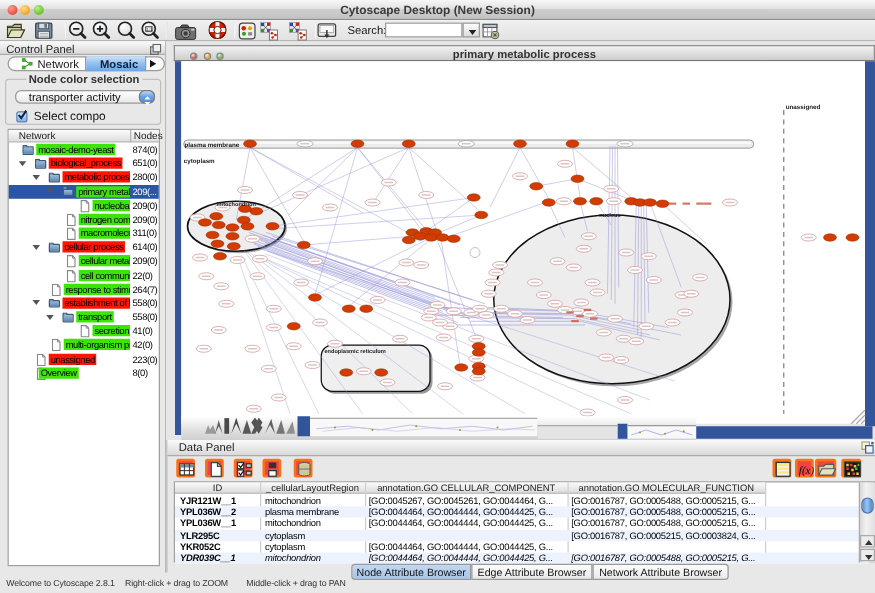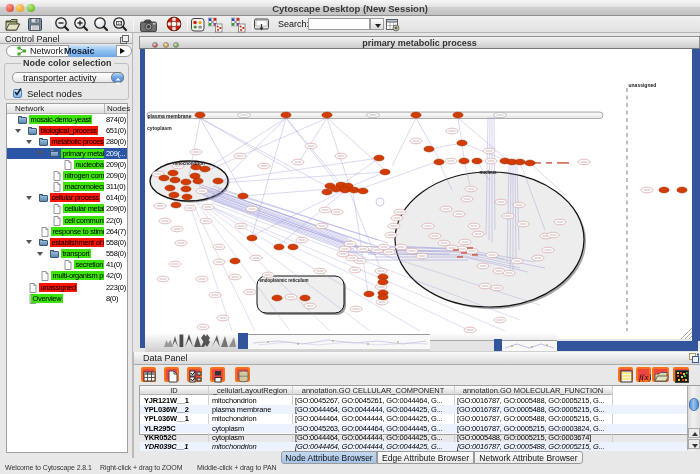--- a/index.html
+++ b/index.html
@@ -54,21 +54,21 @@
 #wtitle span { position:absolute; width:100%; text-align:center; top:1px; font-size:9px; font-weight:bold; color:#333;}
 #blue-l { left:140px; top:49px; width:5px; height:299px; background:#34549c;}
 #blue-r { left:692px; top:49px; width:8px; height:292px; background:#34549c;}
 #canvas { left:145px; top:49px; width:547px; height:290px; background:#ffffff; }
 
 #dpanel { left:133px; top:352px; width:567px; height:106px; background:#e8e8e8; border-left:1px solid #b9b9b9;}
 #dpanel-head { left:0; top:0; width:567px; height:13px;
   background:linear-gradient(#fafafa,#d9d9d9); border-bottom:1px solid #ababab;}
 #dpanel-head span { position:absolute; left:9px; top:1px; font-size:9px; color:#222;}
 .dbtn { position:absolute; border:2px solid #f97316; background:#ef4444; width:15px; height:15px; border-radius:2px;}
-#dtable { left:5px; top:33px; width:561px; height:50px; background:#fff; border:1px solid #9f9f9f;}
+#dtable { left:5px; top:33px; width:561px; height:65px; background:#fff; border:1px solid #9f9f9f;}
 #dthead { position:absolute; left:0; top:0; width:472px; height:9px;
   background:linear-gradient(#fbfbfb,#dcdcdc); border-bottom:1px solid #b0b0b0;}
 #dthead div { position:absolute; top:0px; font-size:7.5px; color:#222; text-align:center;}
 .drow { position:absolute; left:0; width:555px; height:9.2px; font-size:7.5px; letter-spacing:-0.2px; white-space:nowrap;}
 .drow.alt { background:#edf3fe; }
 .dcell { position:absolute; top:0px; overflow:hidden; }
 .colsep { position:absolute; top:0; width:1px; height:64px; background:#d0d0d0;}
 .btab { position:absolute; top:0; height:13px; border:1px solid #9a9a9a; background:linear-gradient(#fdfdfd,#e9e9e9);
   font-size:8.5px; color:#111; text-align:center; padding-top:1px;}
 .stxt { position:absolute; top:5px; font-size:7px; letter-spacing:-0.1px; color:#333; }
@@ -217,37 +217,37 @@
 <div class="abs" id="tabbar" style="top:45px;"></div>
 <svg class="abs" style="left:17px; top:46px;" width="10" height="10" viewBox="0 0 10 10" xmlns="http://www.w3.org/2000/svg">
     <line x1="2" y1="2" x2="7" y2="5" stroke="#2a7a1a" stroke-width="0.8"></line>
     <line x1="2" y1="8" x2="7" y2="5" stroke="#2a7a1a" stroke-width="0.8"></line>
     <rect x="0.5" y="0.5" width="3" height="3" fill="#3fae2a"></rect>
     <rect x="0.5" y="6.5" width="3" height="3" fill="#3fae2a"></rect>
     <rect x="6" y="3.5" width="3" height="3" fill="#3fae2a"></rect>
   </svg>
 <div class="abs tabtxt" style="left:30px; top:46px; font-weight:normal;">Network</div>
 <div class="abs" id="tab-mosaic" style="left:68px; top:45px; position:absolute;"></div>
-<div class="abs tabtxt" style="left:64px; top:46px; color:#10203a;">Mosaic</div>
+<div class="abs tabtxt" style="left:80px; top:46px; color:#10203a;">Mosaic</div>
 <div class="abs" style="left:120px; top:48px; width:0; height:0; border-top:3.5px solid transparent; border-bottom:3.5px solid transparent; border-left:5px solid #111;"></div>
 <div class="abs" id="groupbox" style="top:63px;"></div>
 <div class="abs" id="grouplab" style="top:58px;margin-left:12px;">Node color selection</div>
 <div class="abs" id="combo" style="top:72px;">
     <span>transporter activity</span>
     <div class="btn"><svg width="13" height="11" xmlns="http://www.w3.org/2000/svg">
         <path d="M6 2 L8.5 4.5 L3.5 4.5 Z" fill="#fff"></path>
         <path d="M6 9 L8.5 6.5 L3.5 6.5 Z" fill="#fff"></path>
       </svg></div>
   </div>
 <div class="abs" id="checkbox" style="top:89px;">
     <svg width="9" height="9" style="position:absolute;left:-1px;top:-3px;" xmlns="http://www.w3.org/2000/svg">
       <path d="M2 5 L4 7.5 L8 1.5" stroke="#123" stroke-width="1.6" fill="none"></path>
     </svg>
   </div>
-<div class="abs" id="checklab" style="top:88px;">Select nodes</div>
+<div class="abs" id="checklab" style="top:88px;">Select compo</div>
 <div class="abs" id="treebox" style="top:103px;">
 <div id="treehead">
       <span style="left:8px;">Network</span>
       <span style="left:100px;">Nodes</span>
     </div>
 <div style="position:absolute; left:97px; top:0; width:1px; height:10px; background:#b5b5b5;"></div>
 <div class="trow" style="top:10.5px;">
 <div style="position:absolute; left:11px; top:2.5px; width:9px; height:6.5px; background:linear-gradient(#9dbcd8,#5d87b0); border:1px solid #3c5a78; border-radius:1px;"></div>
       <div style="position:absolute; left:11px; top:1.2px; width:4px; height:2px; background:#7aa0c4; border:1px solid #3c5a78; border-bottom:none; border-radius:1px 1px 0 0;"></div>
 <div class="lab gr" style="left:22px; max-width:75px;">mosaic-demo-yeast</div>
@@ -883,28 +883,26 @@
       </div>
 <div class="drow" style="top:28.4px;">
         <div class="dcell" style="left:4px; width:62px; font-weight:bold;">YPL036W__1</div>
         <div class="dcell" style="left:72px; width:78px;">mitochondrion</div>
         <div class="dcell" style="left:155px; width:157px;">[GO:0044464, GO:0044444, GO:0044425, G...</div>
         <div class="dcell" style="left:317px; width:154px;">[GO:0016787, GO:0005488, GO:0005215, G...</div>
       </div>
 <div class="drow alt" style="top:37.6px;">
         <div class="dcell" style="left:4px; width:62px; font-weight:bold;">YLR295C</div>
         <div class="dcell" style="left:72px; width:78px;">cytoplasm</div>
-        <div class="dcell" style="left:155px; width:157px;">[GO:0045263, GO:0044464, GO:0044445, G...</div>
         <div class="dcell" style="left:317px; width:154px;">[GO:0016787, GO:0005215, GO:0003824, G...</div>
       </div>
 <div class="drow" style="top:46.8px;">
         <div class="dcell" style="left:4px; width:62px; font-weight:bold;">YKR052C</div>
         <div class="dcell" style="left:72px; width:78px;">cytoplasm</div>
         <div class="dcell" style="left:155px; width:157px;">[GO:0044464, GO:0044444, GO:0044425, G...</div>
-        <div class="dcell" style="left:317px; width:154px;">[GO:0005488, GO:0005215, GO:0003674]</div>
       </div>
 <div class="drow alt" style="top:56.0px;font-style:italic;">
         <div class="dcell" style="left:4px; width:62px; font-weight:bold;">YDR039C__1</div>
         <div class="dcell" style="left:72px; width:78px;">mitochondrion</div>
         <div class="dcell" style="left:155px; width:157px;">[GO:0044464, GO:0044444, GO:0044425, G...</div>
         <div class="dcell" style="left:317px; width:154px;">[GO:0016787, GO:0005488, GO:0005215, G...</div>
       </div>
 <div style="position:absolute; left:547px; top:0px; width:13px; height:64px; background:linear-gradient(90deg,#d8d8d8,#f2f2f2 40%,#e0e0e0); border-left:1px solid #aaa;">
         <div style="position:absolute; left:1px; top:12px; width:10px; height:13px; border-radius:5px; background:linear-gradient(90deg,#5a94d6,#9cc4ee 45%,#4c88d0); border:0.5px solid #4878b0;"></div>
         <div style="position:absolute; left:0px; top:42px; width:12px; height:10px; background:#ececec; border:1px solid #aaa;">

